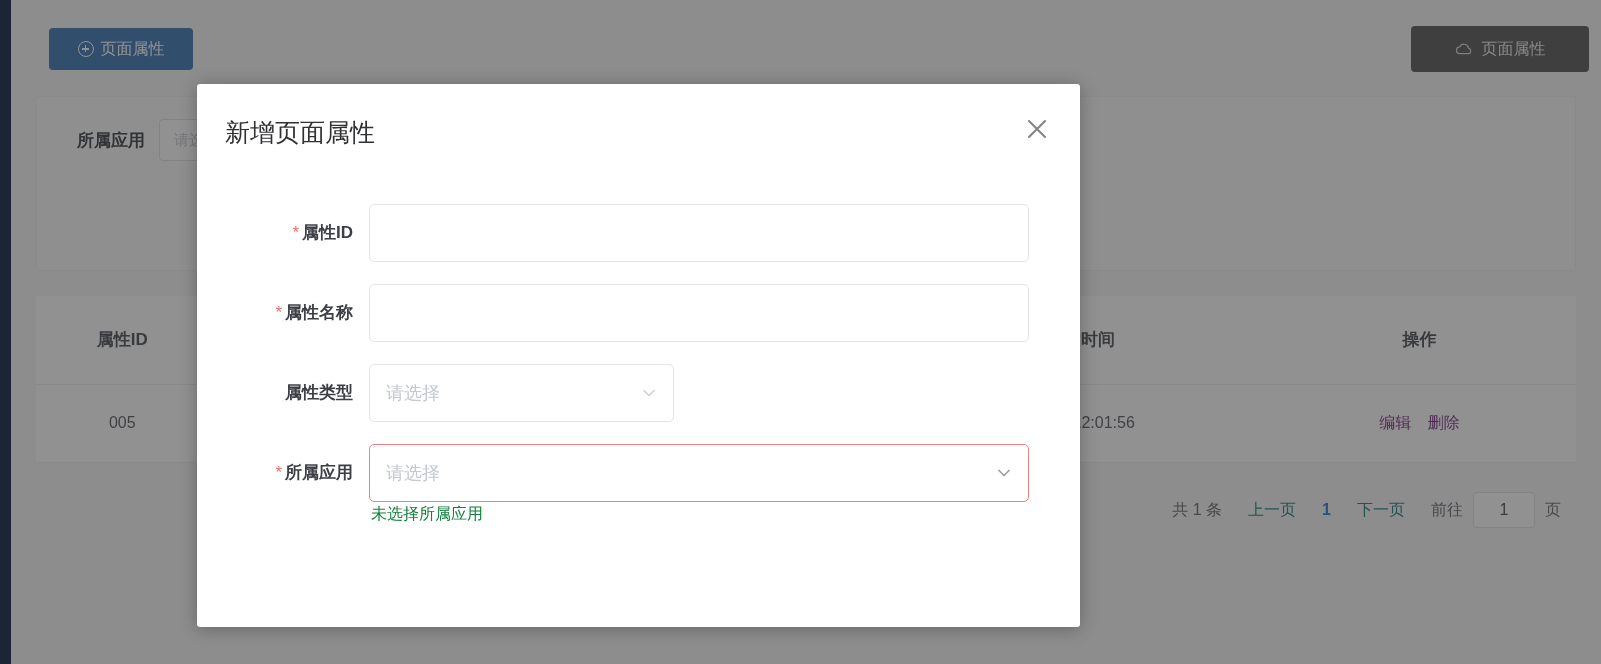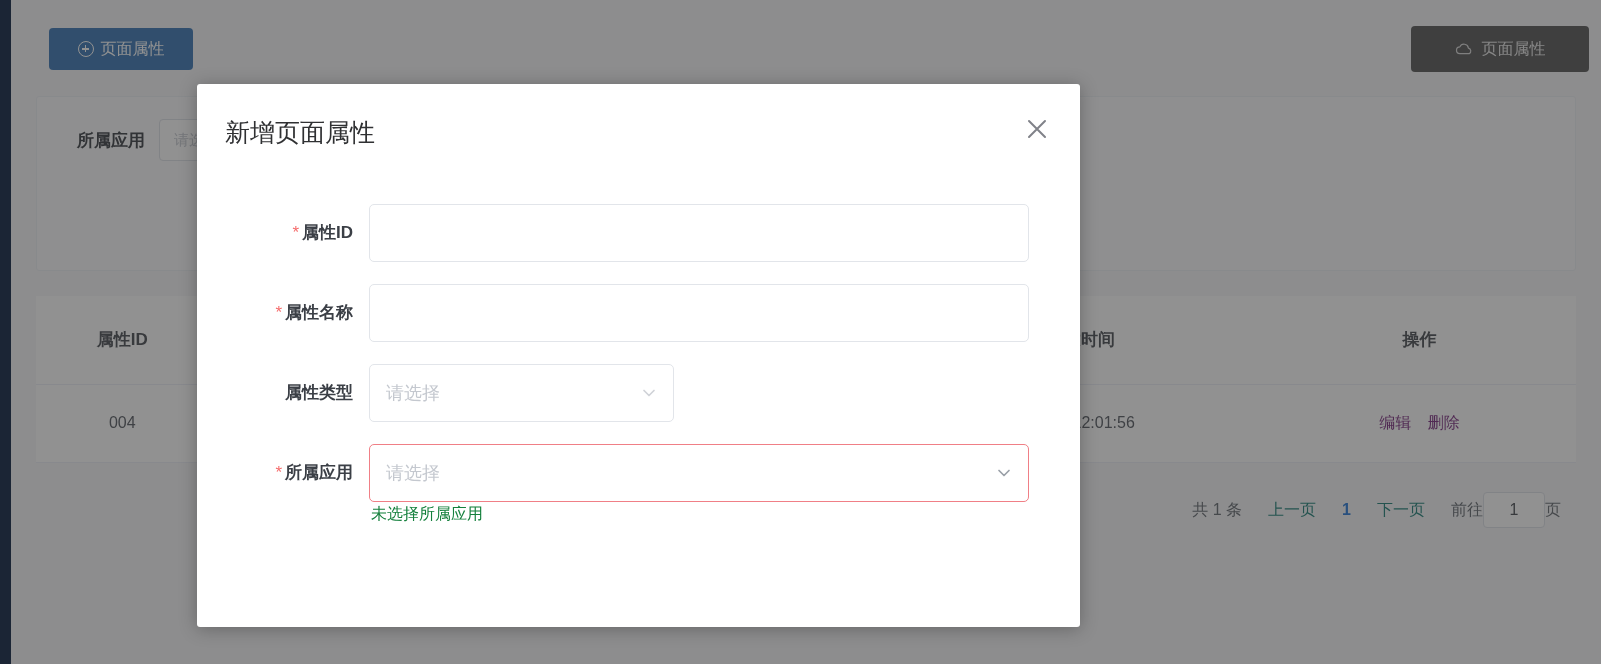--- a/index.html
+++ b/index.html
@@ -151,21 +151,21 @@
   }
   .pg-item { cursor: pointer; color: #0f766e; }
   .pg-current { color: #1a6fd4; font-weight: bold; cursor: pointer; }
   .pg-jump-input {
     width: 62px; height: 36px;
     border: 1px solid #dcdfe6; border-radius: 4px;
     background: #fff; text-align: center;
     font-size: 16px; color: #3b3f46;
     font-family: "Liberation Sans", sans-serif;
   }
-  .pg-group { display: flex; align-items: center; }
+  .pg-group { display: flex; align-items: center; gap: 10px; }
 
   
   .modal-overlay {
     position: absolute;
     left: 11px; top: 0;
     width: 1590px; height: 664px;
     background: rgba(55, 55, 55, 0.55);
     z-index: 50;
   }
 
@@ -299,21 +299,21 @@
           <th>属性ID</th>
           <th>属性名称</th>
           <th>属性类型</th>
           <th>所属应用</th>
           <th>创建时间</th>
           <th>操作</th>
         </tr>
       </thead>
       <tbody>
         <tr>
-          <td>004</td>
+          <td>005</td>
           <td></td>
           <td></td>
           <td></td>
           <td>07-20 12:01:56</td>
           <td>
             <a class="op-link">编辑</a>
             <a class="op-link">删除</a>
           </td>
         </tr>
       </tbody>

